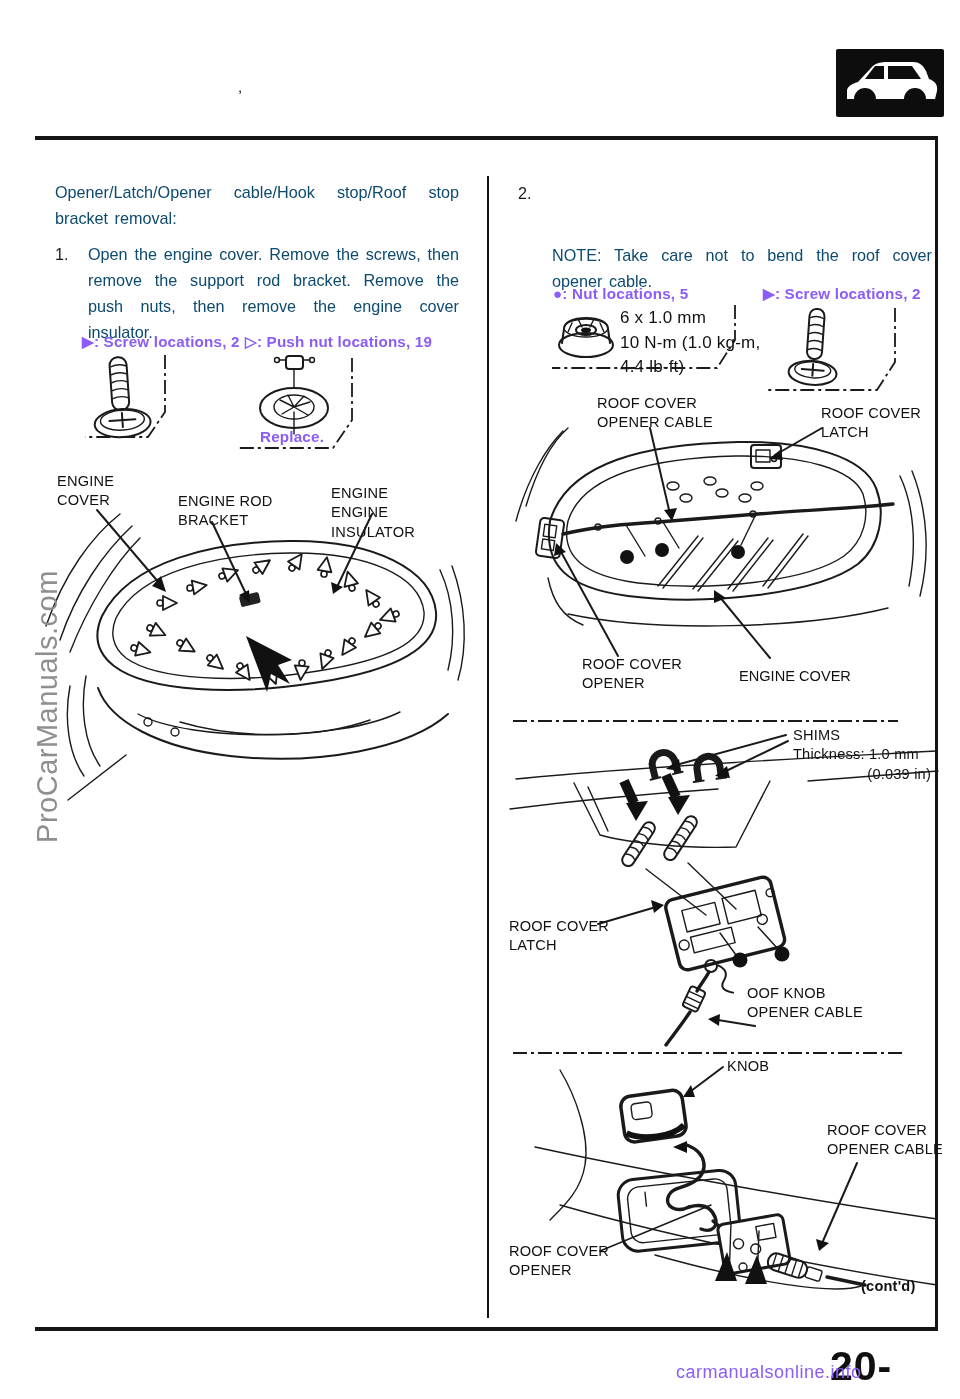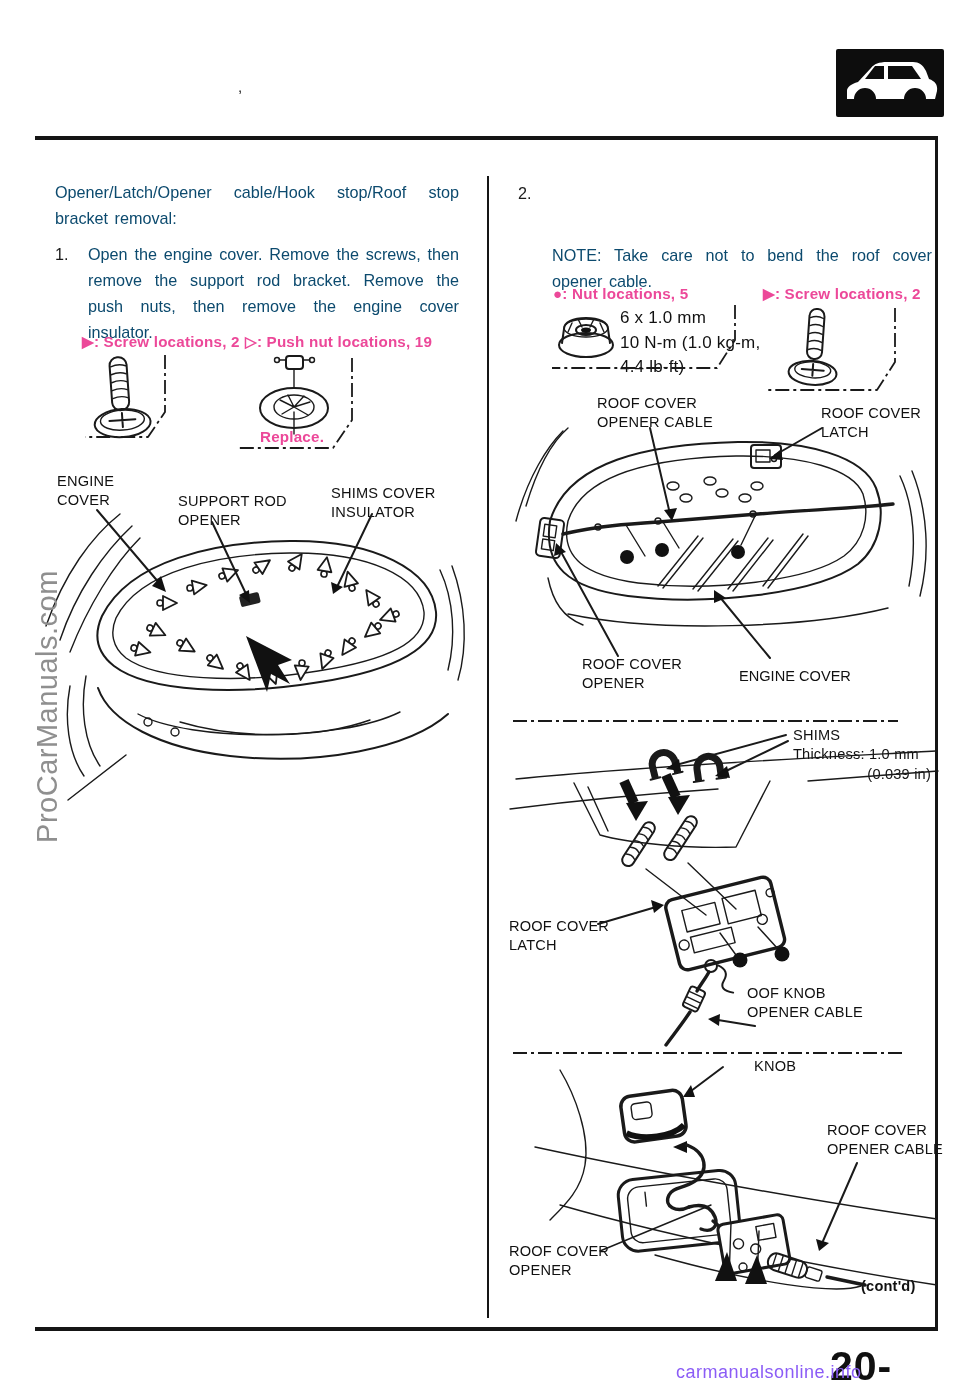--- a/index.html
+++ b/index.html
@@ -2,21 +2,21 @@
 <html><head>
 <meta charset="utf-8">
 <style>
   html,body{margin:0;padding:0;background:#e8e8e8;}
   .page{position:relative;width:960px;height:1399px;background:#ffffff;overflow:hidden;
         font-family:"Liberation Sans",sans-serif;color:#151515;}
   .abs{position:absolute;}
   .rule{position:absolute;background:#151515;}
   .body-text{font-size:16.2px;line-height:1.6;text-align:justify;word-spacing:2px;color:#0c4a6e;}
   .step-num{font-size:16.2px;line-height:1.6;color:#1a1a1a;}
-  .legend{font-size:15.2px;font-weight:bold;color:#ec4899;white-space:nowrap;letter-spacing:.2px;}
+  .legend{font-size:15.2px;font-weight:bold;color:#8b5cf6;white-space:nowrap;letter-spacing:.2px;}
   .dlabel{font-size:14.6px;line-height:1.32;color:#111;letter-spacing:.2px;}
   .bold{font-weight:bold;}
   svg{position:absolute;overflow:visible;}
   .ln{fill:none;stroke:#1a1a1a;stroke-width:2;stroke-linecap:round;stroke-linejoin:round;}
   .thin{stroke-width:1.4;}
   .thick{stroke-width:3.4;}
   .fillb{fill:#111;stroke:none;}
   .dashdot{stroke-dasharray:14 4 3 4;stroke-width:1.8;stroke-linecap:butt;}
   .wm-side{position:absolute;left:-118px;top:690px;width:330px;text-align:center;
            transform:rotate(-90deg);font-size:29px;color:#8f8f8f;letter-spacing:.5px;}
@@ -73,22 +73,22 @@
     <path class="ln thin" d="M46,62 L46,84"></path>
   </svg>
   <div class="abs legend" style="left:260px;top:428px;">Replace.</div>
 
   <svg style="left:80px;top:348px;" width="290" height="110" viewBox="0 0 290 110">
     <polyline class="ln dashdot" points="85,7 85,64 68,89 5,89" fill="none"></polyline>
     <polyline class="ln dashdot" points="272,10 272,72 253,100 158,100" fill="none"></polyline>
   </svg>
 
   <div class="abs dlabel" style="left:57px;top:472px;width:80px;">ENGINE COVER</div>
-  <div class="abs dlabel" style="left:178px;top:492px;width:120px;">SUPPORT ROD OPENER</div>
-  <div class="abs dlabel" style="left:331px;top:484px;width:118px;">SHIMS COVER INSULATOR</div>
+  <div class="abs dlabel" style="left:178px;top:492px;width:120px;">ENGINE ROD BRACKET</div>
+  <div class="abs dlabel" style="left:331px;top:484px;width:118px;">ENGINE ENGINE INSULATOR</div>
 
   <svg style="left:40px;top:508px;" width="430" height="300" viewBox="0 0 430 300">
     <defs>
       <g id="pnut">
         <circle cx="0" cy="0" r="3" fill="none" stroke="#1a1a1a" stroke-width="1.6"></circle>
         <path d="M3,-7 L17,0 L3,7 Z" fill="#fff" stroke="#1a1a1a" stroke-width="1.8" stroke-linejoin="round"></path>
       </g>
     </defs>
 
     <path class="ln thin" d="M6,118 C24,66 52,28 80,6"></path>
@@ -304,21 +304,21 @@
     <path class="ln thick" d="M182,289 C174,301 166,311 158,322"></path>
 
     <path class="ln" d="M247,303 L210,297"></path>
       <polygon class="fillb" points="200,296 212,291 211,303"></polygon>
   </svg>
 
   <svg style="left:510px;top:1048px;" width="396" height="10" viewBox="0 0 396 10">
     <line class="ln dashdot" x1="3" y1="5" x2="392" y2="5"></line>
   </svg>
 
-  <div class="abs dlabel" style="left:754px;top:1057px;">KNOB</div>
+  <div class="abs dlabel" style="left:727px;top:1057px;">KNOB</div>
   <div class="abs dlabel" style="left:827px;top:1121px;width:118px;">ROOF COVER OPENER CABLE</div>
   <div class="abs dlabel" style="left:509px;top:1242px;width:118px;">ROOF COVER OPENER</div>
   <div class="abs dlabel bold" style="left:861px;top:1277px;">(cont'd)</div>
 
   <svg style="left:505px;top:1055px;" width="435" height="255" viewBox="0 0 435 255">
 
     <path class="ln thin" d="M55,15 C70,40 85,80 80,110 C76,135 60,150 45,165"></path>
     <path class="ln thin" d="M30,92 C150,118 320,148 432,164"></path>
     <path class="ln thin" d="M55,150 C180,186 340,216 432,230"></path>
     <path class="ln thin" d="M150,200 C250,228 330,240 356,231"></path>

